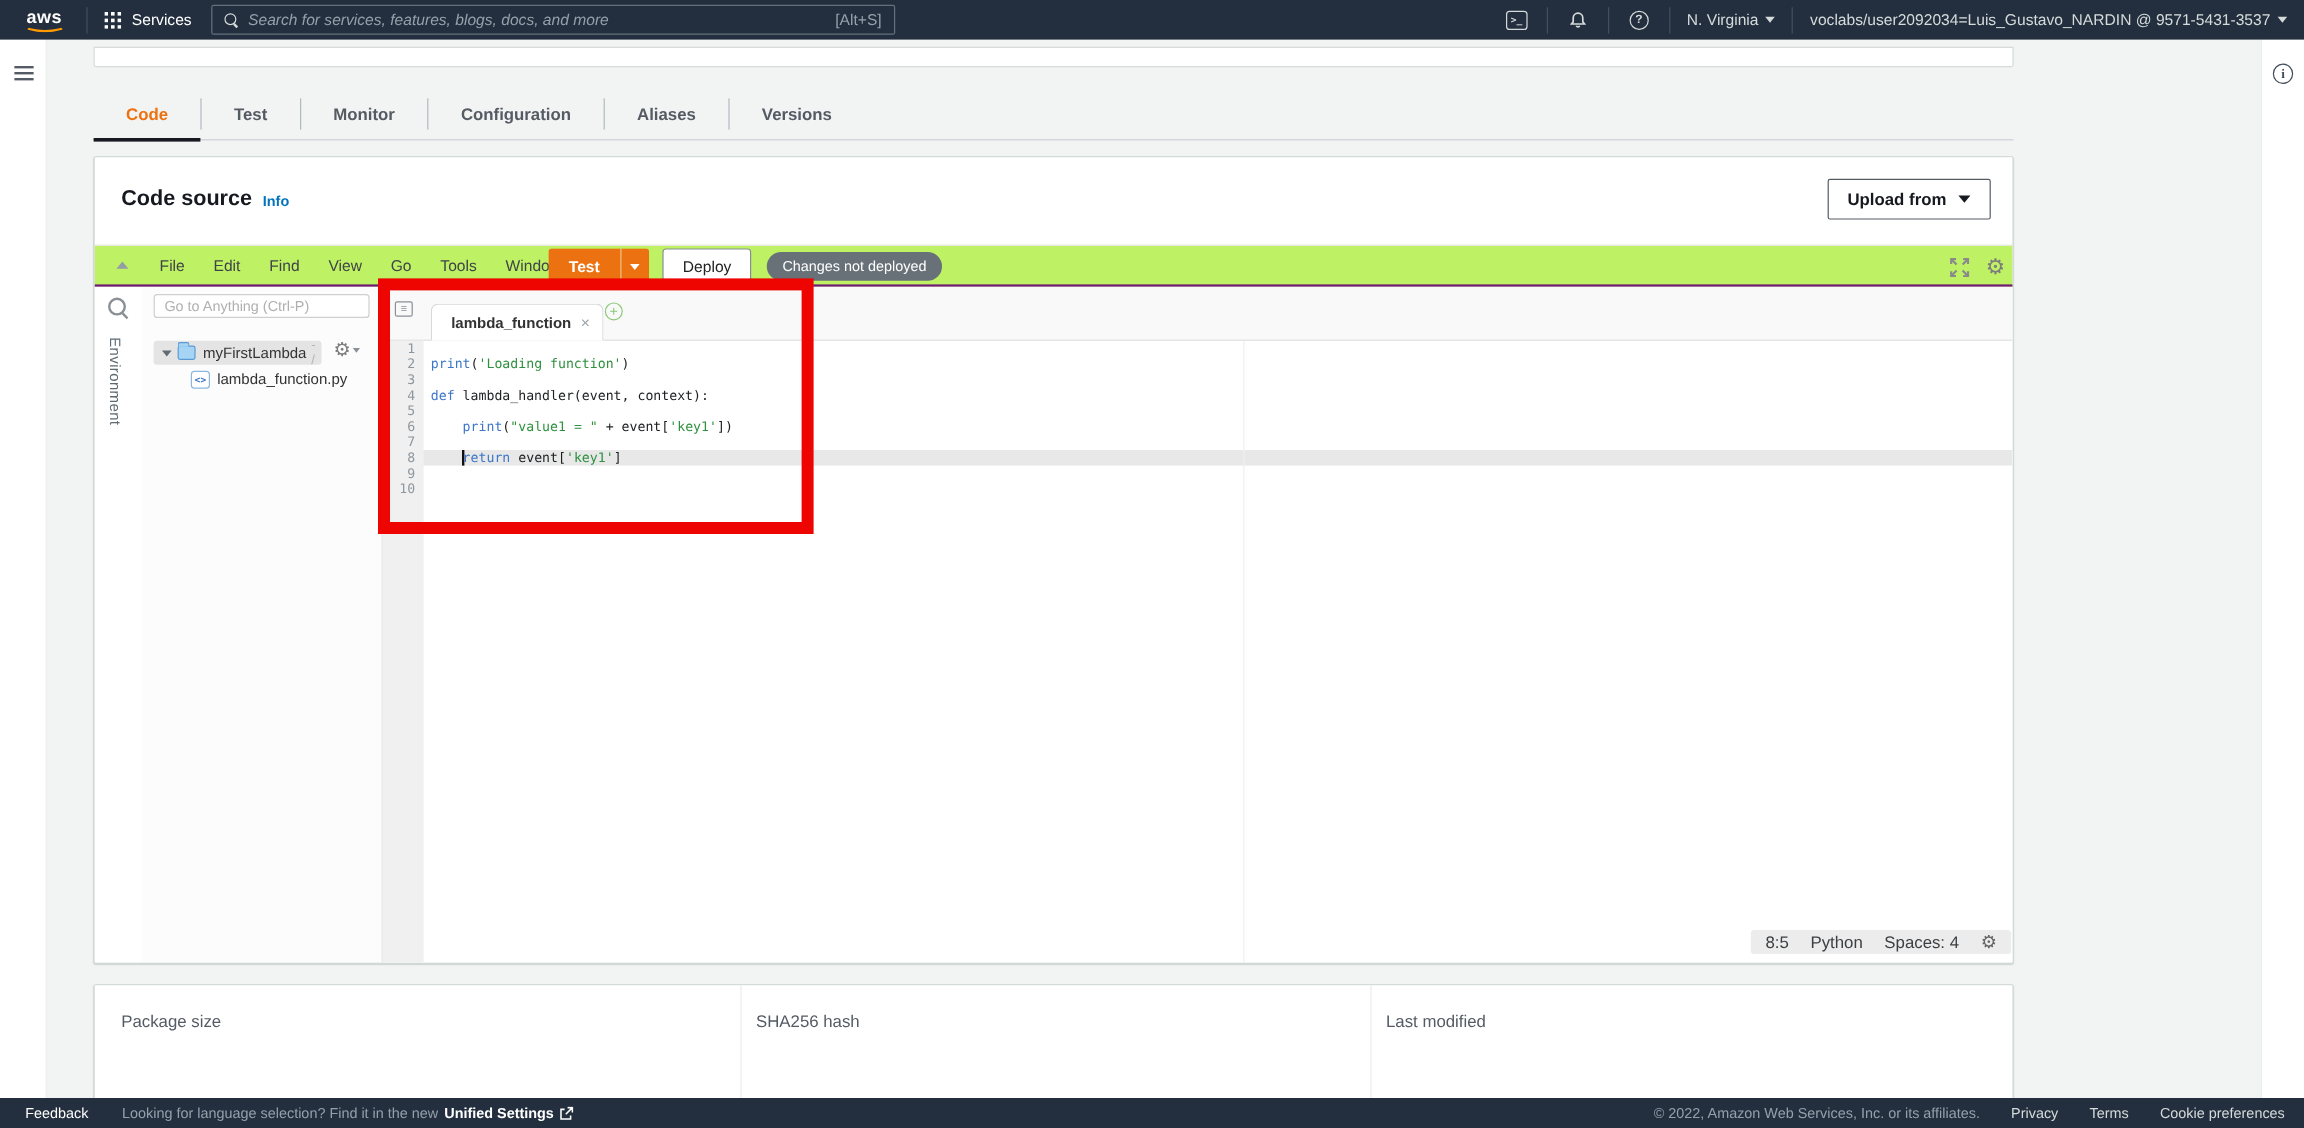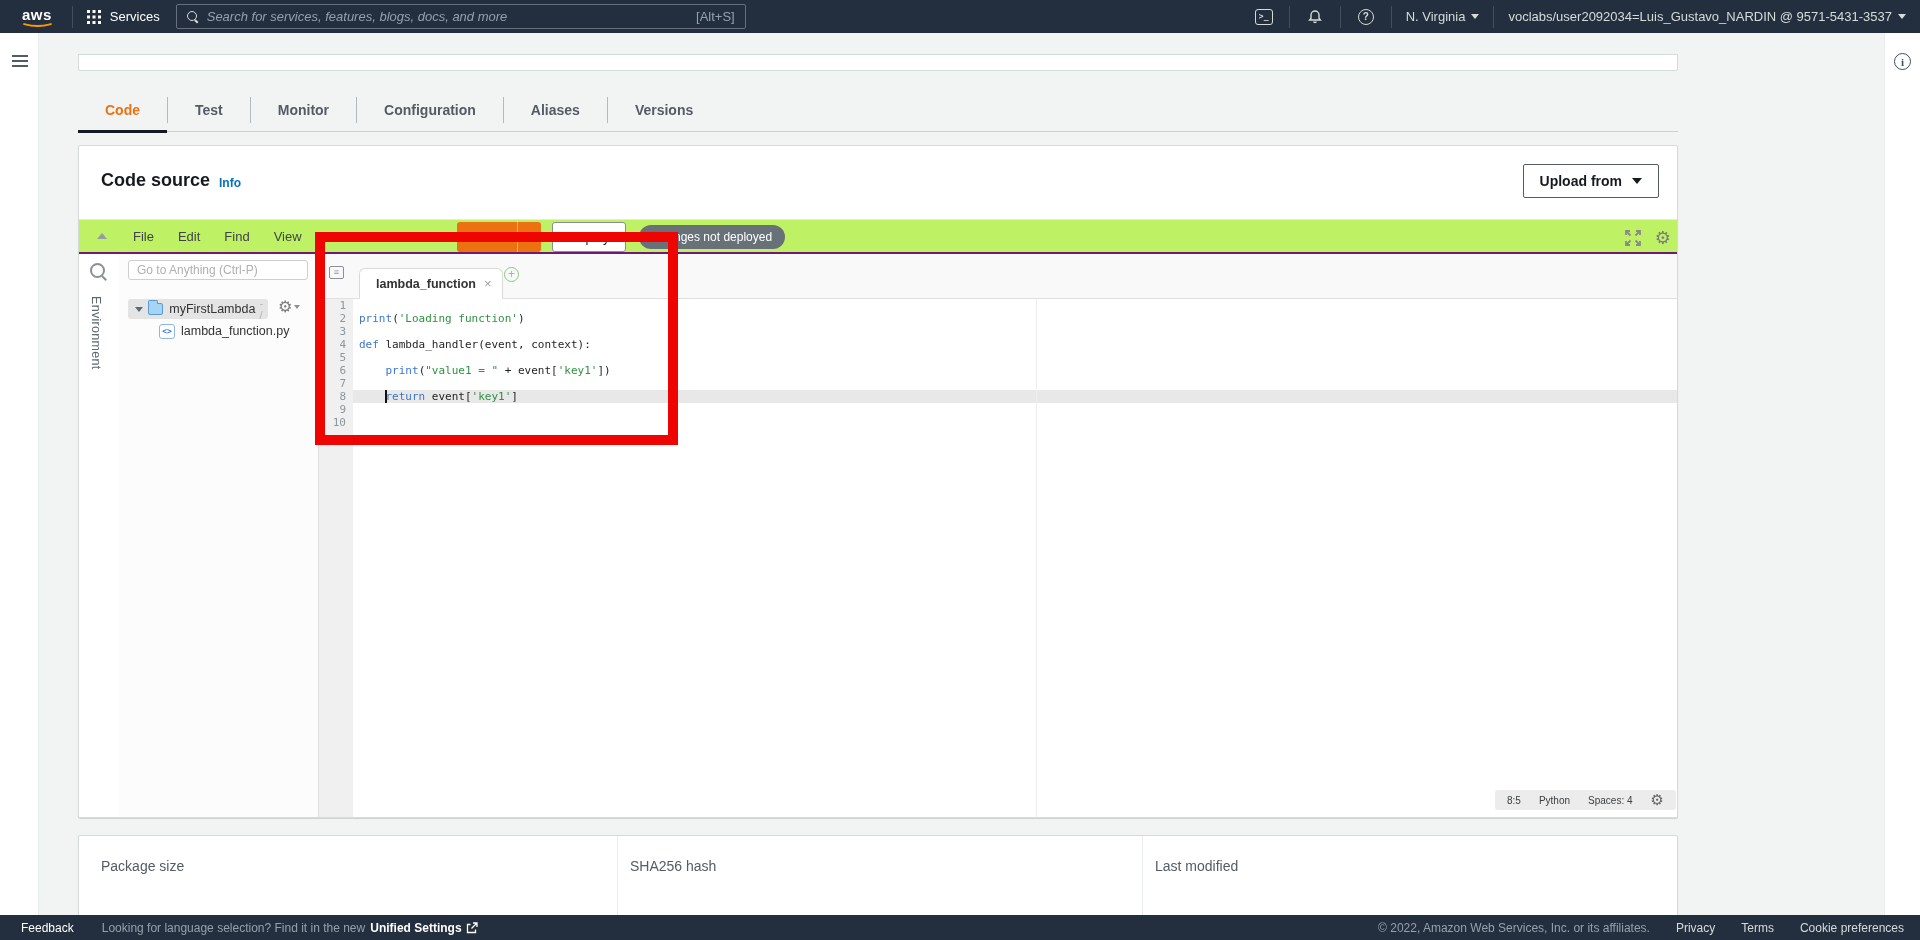--- a/index.html
+++ b/index.html
@@ -27,21 +27,21 @@
   .nav-txt { color:#d5dbdb; font-size:13px; display:flex; align-items:center; gap:6px; cursor:pointer; }
 
   
   .leftrail { position:absolute; left:0; top:33px; width:39px; height:882px; background:#fff; border-right:1px solid #eaeded; z-index:5; }
   .hamburger { position:absolute; left:12px; top:22px; width:16px; height:12px; cursor:pointer; }
   .hamburger span { display:block; height:2px; background:#545b64; margin-bottom:3px; }
   .rightrail { position:absolute; right:0; top:33px; width:36px; height:882px; background:#fff; border-left:1px solid #eaeded; z-index:5; }
   .info-circ { position:absolute; left:9px; top:20px; width:17px; height:17px; border:1.6px solid #414d5c; border-radius:50%; color:#414d5c; font-size:11px; font-weight:bold; font-family:"Liberation Serif",serif; display:flex; align-items:center; justify-content:center; cursor:pointer; }
 
   
-  .content { position:absolute; left:39px; top:48px; width:1845px; height:882px; background:#f2f3f3; overflow:hidden; }
+  .content { position:absolute; left:39px; top:33px; width:1845px; height:882px; background:#f2f3f3; overflow:hidden; }
   .sliver { position:absolute; left:39px; top:6px; width:1600px; height:17px; background:#fff; border:1px solid #d5dbdb; border-radius:0 0 2px 2px; }
 
   .fn-tabs { position:absolute; left:39px; top:40px; width:1600px; height:44px; display:flex; align-items:center; border-bottom:1px solid #c9d0d4; }
   .fn-tab { position:relative; height:44px; line-height:44px; padding:0 27px; font-size:14px; font-weight:bold; color:#545b64; cursor:pointer; }
   .fn-tab.active { color:#ec7211; }
   .fn-tab.active::after { content:""; position:absolute; left:0; right:0; bottom:-1px; height:3px; background:#16191f; }
   .fn-sep { width:1px; height:26px; background:#b0babf; }
 
   .card { position:absolute; left:39px; width:1600px; background:#fff; border:1px solid #d5dbdb; border-radius:2px; box-shadow:0 1px 1px rgba(0,28,36,.15); }
   .card-src { top:97px; height:673px; }
@@ -105,21 +105,21 @@
   .gutter { position:absolute; left:0; top:0; bottom:0; width:34px; background:#f0f0f0; padding-top:0; z-index:2; }
   .gut-num { height:13px; line-height:13px; font-family:"DejaVu Sans Mono",monospace; font-size:11px; color:#8e979e; text-align:right; padding-right:7px; }
   .codelines { position:absolute; left:34px; top:0; right:0; z-index:2; }
   .code-line { height:13px; line-height:13px; font-family:"DejaVu Sans Mono",monospace; font-size:11px; white-space:pre; padding-left:6px; color:#1d1f21; }
   .tok-kw { color:#3d77c9; }
   .tok-str { color:#2f9140; }
   .tok-p { color:#1d1f21; }
   .cursor-caret { position:absolute; left:66px; top:91px; width:1.5px; height:13px; background:#111; z-index:3; }
   .print-margin { position:absolute; left:717px; top:0; bottom:0; width:1px; background:#efefef; }
   .statusbar { position:absolute; right:1px; bottom:7px; height:20px; background:#ececec; border-radius:3px; display:flex; align-items:center; gap:18px; padding:0 12px; z-index:4; }
-  .status-item { font-size:10px; color:#3c4043; cursor:pointer; }
+  .status-item { font-size:14px; color:#3c4043; cursor:pointer; }
   .statusbar .gear { font-size:15px; color:#666; }
 
   
   .cp-head { height:58px; background:#fafafa; border-bottom:1px solid #eaeded; border-radius:2px 2px 0 0; display:flex; align-items:center; }
   .cp-title { margin-left:22px; font-size:18px; font-weight:bold; color:#16191f; }
   .prop-cols { display:flex; height:100px; }
   .prop-col { flex:1 1 0; padding:22px 0 0 12px; }
   .prop-col:first-child { padding-left:22px; }
   .prop-col.bordered { border-left:1px solid #eaeded; }
   .prop-col:nth-child(1){ flex:0 0 538px; } .prop-col:nth-child(2){ flex:0 0 525px; }

